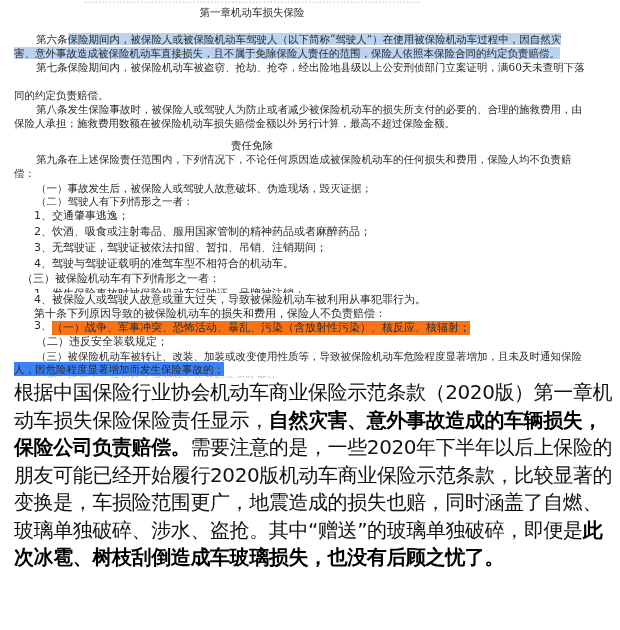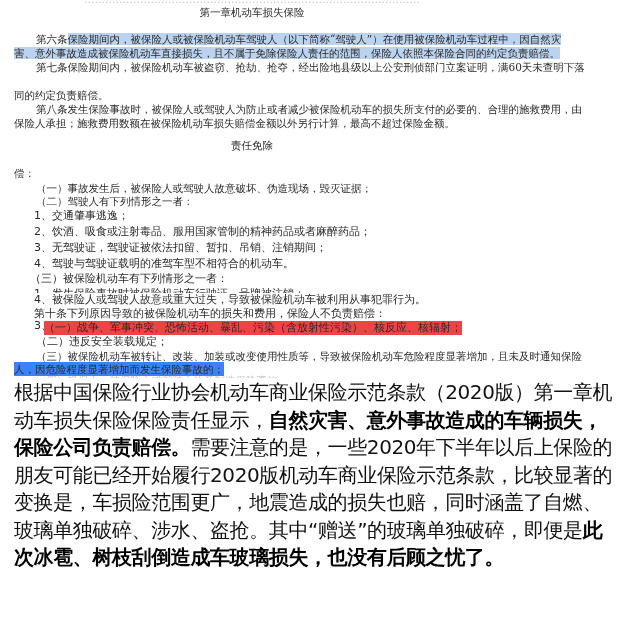--- a/index.html
+++ b/index.html
@@ -35,40 +35,41 @@
     <span class="hl">害、意外事故造成被保险机动车直接损失，且不属于免除保险人责任的范围，保险人依照本保险合同的约定负责赔偿。</span>
   </div>
 
   <div class="line" style="top:60px; left:36px;">第七条保险期间内，被保险机动车被盗窃、抢劫、抢夺，经出险地县级以上公安刑侦部门立案证明，满60天未查明下落</div>
   <div class="line" style="top:88px; left:14px;">同的约定负责赔偿。</div>
 
   <div class="line" style="top:102px; left:36px;">第八条发生保险事故时，被保险人或驾驶人为防止或者减少被保险机动车的损失所支付的必要的、合理的施救费用，由</div>
   <div class="line" style="top:116px; left:14px;">保险人承担；施救费用数额在被保险机动车损失赔偿金额以外另行计算，最高不超过保险金额。</div>
 
   <div class="line center" style="top:138px;">责任免除</div>
+  <div class="line" style="top:152px; left:36px;">第九条在上述保险责任范围内，下列情况下，不论任何原因造成被保险机动车的任何损失和费用，保险人均不负责赔</div>
   <div class="line" style="top:166px; left:14px;">偿：</div>
   <div class="line" style="top:181px; left:36px;">（一）事故发生后，被保险人或驾驶人故意破坏、伪造现场，毁灭证据；</div>
   <div class="line" style="top:194px; left:36px;">（二）驾驶人有下列情形之一者：</div>
 
   <div class="line sans" style="top:209px; left:34px;">1、交通肇事逃逸；</div>
   <div class="line sans" style="top:225px; left:34px;text-align:center;">2、饮酒、吸食或注射毒品、服用国家管制的精神药品或者麻醉药品；</div>
   <div class="line sans" style="top:241px; left:34px;">3、无驾驶证，驾驶证被依法扣留、暂扣、吊销、注销期间；</div>
   <div class="line sans" style="top:257px; left:34px;">4、驾驶与驾驶证载明的准驾车型不相符合的机动车。</div>
 
-  <div class="line sans" style="top:272px; left:30px;">（三）被保险机动车有下列情形之一者：</div>
+  <div class="line sans" style="top:272px; left:22px;">（三）被保险机动车有下列情形之一者：</div>
   <div class="line sans" style="top:287px; left:34px;">1、发生保险事故时被保险机动车行驶证、号牌被注销；</div>
   <div class="line sans" style="top:303px; left:34px;">2、被扣留、收缴、没收期间；</div>
   <div class="line sans" style="top:319px; left:34px;">3、竞赛、测试期间，在营业性场所维修、保养、改装期间；</div>
 
 </div>
 
 <div class="doc" style="top:0; height:378px; background:transparent;">
   <div class="line sans" style="top:293px; left:34px; background:#fff;">4、被保险人或驾驶人故意或重大过失，导致被保险机动车被利用从事犯罪行为。</div>
   <div class="line sans" style="top:307px; left:34px; background:#fff;">第十条下列原因导致的被保险机动车的损失和费用，保险人不负责赔偿：</div>
-  <div class="line sans" style="top:321px; left:44px; background:#ef4444;">（一）战争、军事冲突、恐怖活动、暴乱、污染（含放射性污染）、核反应、核辐射；</div>
+  <div class="line sans" style="top:321px; left:52px; background:#f97316;">（一）战争、军事冲突、恐怖活动、暴乱、污染（含放射性污染）、核反应、核辐射；</div>
   <div class="line" style="top:349px; left:36px; background:#fff;">（三）被保险机动车被转让、改装、加装或改变使用性质等，导致被保险机动车危险程度显著增加，且未及时通知保险</div>
   <div class="line sans" style="top:335px; left:36px; background:#fff;">（二）违反安全装载规定；</div>
   <div class="line" style="top:362px; left:14px; background:#3b82f6;">人，因危险程度显著增加而发生保险事故的；</div>
   <div class="line top-cut" style="top:373px; left:36px;">（四）投保人、被保险人或驾驶人故意制造保险事故</div>
 </div>
 
 <div class="article">
   <span>根据中国保险行业协会机动车商业保险示范条款（2020版）第一章机动车损失保险保险责任显示，</span><b>自然灾害、意外事故造成的车辆损失，保险公司负责赔偿。</b><span>需要注意的是，一些2020年下半年以后上保险的朋友可能已经开始履行2020版机动车商业保险示范条款，比较显著的变换是，车损险范围更广，地震造成的损失也赔，同时涵盖了自燃、玻璃单独破碎、涉水、盗抢。其中“赠送”的玻璃单独破碎，即便是</span><b>此次冰雹、树枝刮倒造成车玻璃损失，也没有后顾之忧了。</b>
 </div>
 

